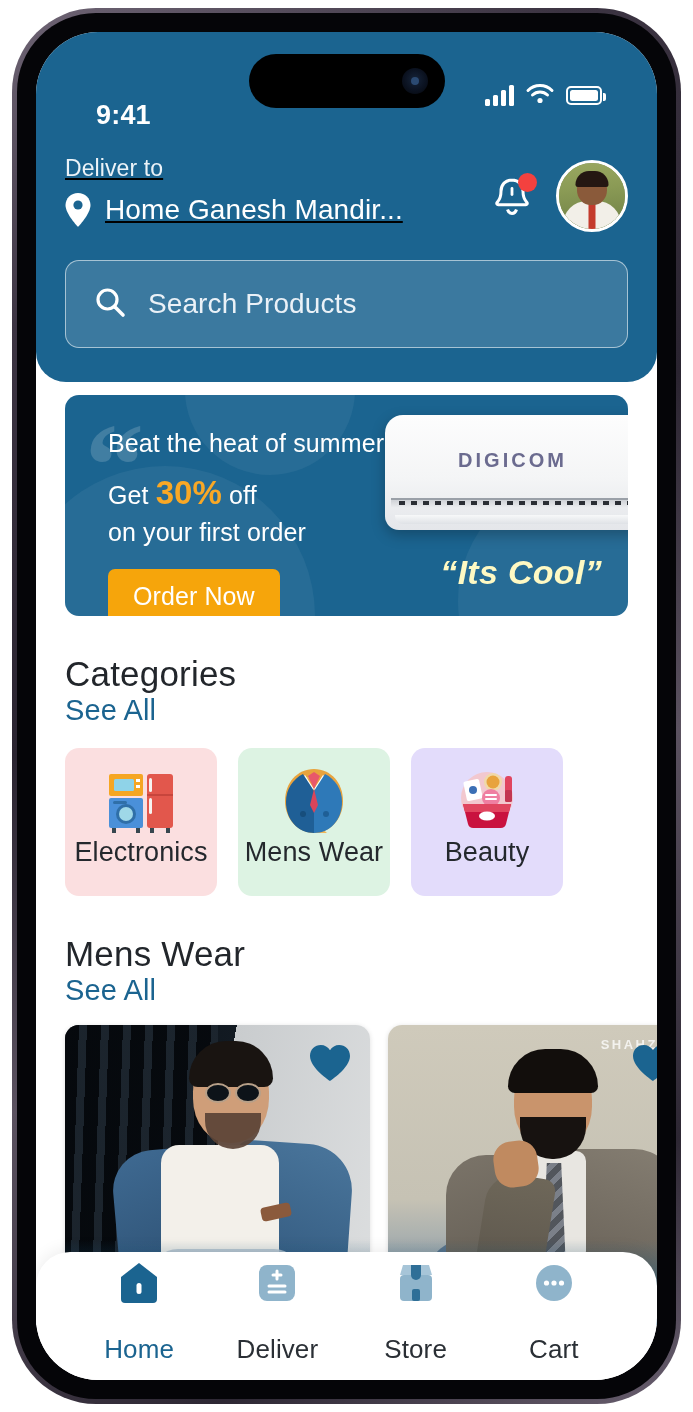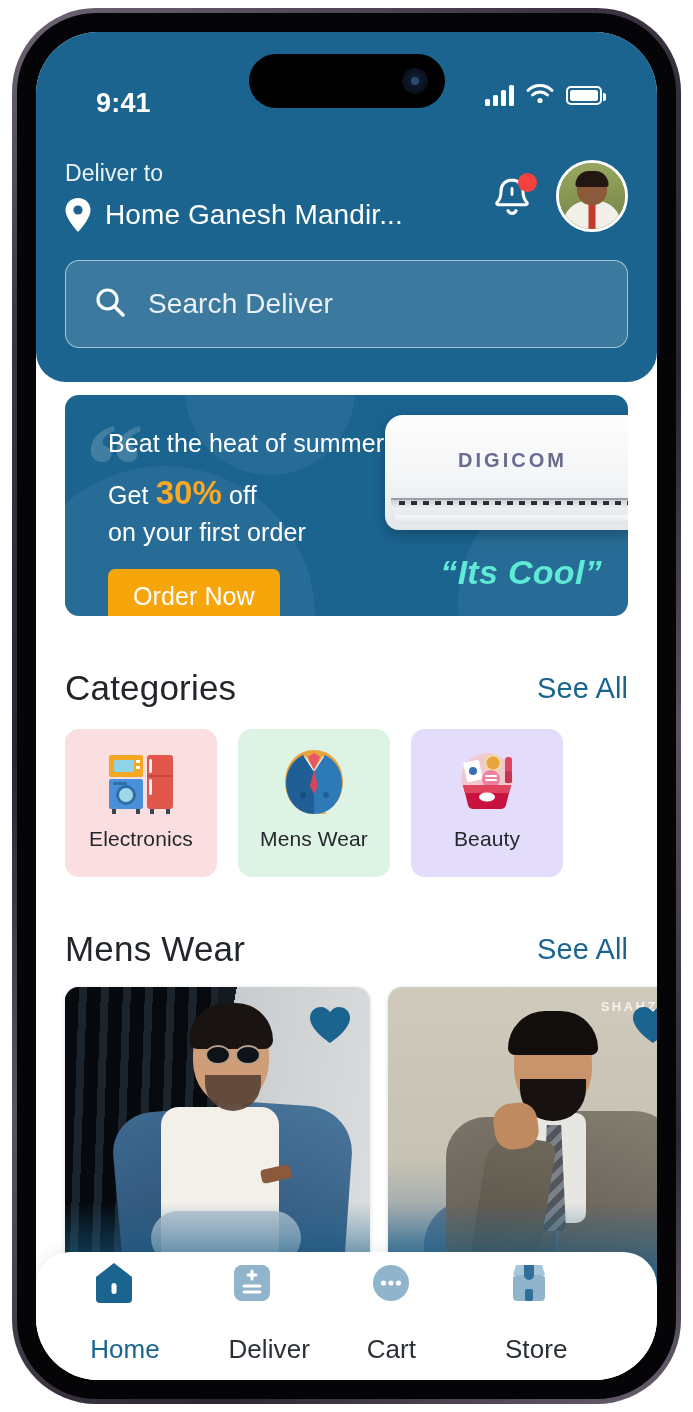--- a/index.html
+++ b/index.html
@@ -39,21 +39,21 @@
   .btn-voldn{  left:7px;  top:497px; width:8px; height:106px; }
   .btn-power{  right:7px; top:430px; width:8px; height:150px;
                background:linear-gradient(270deg,#4a4250,#9c93a4 35%,#5d5566 70%,#332d3c); }
 
   
   .statusbar{
     position:relative; height:92px; background:#1d6692;
     background:#1b6490;
   }
   .sb-time{
-    position:absolute; left:60px; top:56px;
+    position:absolute; left:60px; top:68px;
     font-size:27px; font-weight:600; color:#fff; letter-spacing:.2px;
   }
   .dynamic-island{
     position:absolute; left:50%; transform:translateX(-50%); top:22px;
     width:196px; height:54px; border-radius:27px; background:#000;
   }
   .di-cam{ position:absolute; right:17px; top:50%; transform:translateY(-50%);
            width:26px; height:26px; border-radius:50%;
            background:radial-gradient(circle at 50% 45%, #16243a 0%, #0b1220 55%, #05070c 100%); }
   .di-cam::after{ content:""; position:absolute; left:50%; top:50%; transform:translate(-50%,-50%);
@@ -71,21 +71,21 @@
   .batt i{ position:absolute; left:2px; top:2px; bottom:2px; right:2px; background:#fff; border-radius:2.5px; }
 
   
   .header{
     background:#1b6490;
     padding:24px 29px 34px 29px;
     border-bottom-left-radius:30px;
     border-bottom-right-radius:30px;
     position:relative;
   }
-  .hdr-top{ display:flex; align-items:flex-end; justify-content:space-between; }
+  .hdr-top{ display:flex; align-items:center; justify-content:space-between;text-decoration:underline; }
   .deliver-block{ padding-top:2px; }
   .deliver-label{ font-size:23px; color:#ecf3f8; font-weight:400; letter-spacing:.1px; }
   .addr-row{ display:flex; align-items:center; gap:14px; margin-top:11px; }
   .pin-icon{ width:26px; height:34px; position:relative; flex:0 0 auto; }
   .pin-icon svg{ display:block; }
   .addr-text{ font-size:28px; color:#fff; font-weight:500; letter-spacing:.1px; white-space:nowrap; }
   .hdr-actions{ display:flex; align-items:center; gap:22px; padding-top:12px; }
   .bell-wrap{ position:relative; width:44px; height:46px; }
   .bell-badge{ position:absolute; right:-3px; top:0px; width:19px; height:19px;
                border-radius:50%; background:#f3413f; }
@@ -151,40 +151,41 @@
     font-size:20px; font-weight:700; letter-spacing:3px; color:#6b6b8f; }
   .ac-vent{ position:absolute; left:6px; right:0; bottom:22px; height:10px;
     background:linear-gradient(180deg,#cfd2d6,#eceef0);
     border-top:2px solid #9aa0a8; }
   .ac-vent::after{ content:""; position:absolute; left:8px; right:8px; top:1px; height:4px;
     background:repeating-linear-gradient(90deg,#2b2f35 0 6px, transparent 6px 12px); }
   .ac-lip{ position:absolute; left:10px; right:0; bottom:6px; height:9px;
     background:linear-gradient(180deg,#f7f8f9,#dfe2e6); border-radius:0 0 8px 8px; }
   .bn-cool{
     position:absolute; right:26px; bottom:24px; z-index:3;
-    font-size:34px; font-weight:700; font-style:italic; color:#5eead4; letter-spacing:.3px;
+    font-size:34px; font-weight:700; font-style:italic; color:#fef9c3; letter-spacing:.3px;
   }
 
   
   .sec-head{
-    display:flex; align-items:center; justify-content:space-between;
-    padding:52px 29px 0 29px;
+    display:flex; align-items:flex-start; justify-content:space-between;
+    padding:38px 29px 0 29px;
+    flex-direction:column;
   }
   .sec-title{ font-size:35px; color:#22262b; font-weight:400; letter-spacing:.2px; }
   .sec-link{ font-size:29px; color:#1b6490; font-weight:400; cursor:pointer; letter-spacing:.1px; }
 
   
   .cat-row{ display:flex; gap:21px; padding:21px 0 0 29px; overflow:hidden; }
   .cat-card{
     flex:0 0 auto; width:152px; height:148px; border-radius:14px;
     display:flex; flex-direction:column; align-items:center; justify-content:flex-start;
     padding-top:17px; cursor:pointer;
   }
   .cat-ico{ height:72px; display:flex; align-items:center; justify-content:center; }
-  .cat-label{ font-size:21px; color:#24282d; margin-top:9px; white-space:nowrap; letter-spacing:.1px; }
+  .cat-label{ font-size:27px; color:#24282d; white-space:nowrap; letter-spacing:.1px; }
 
   
   .prod-row{ display:flex; gap:18px; padding:18px 0 0 29px; overflow:hidden; }
   .prod-card{
     flex:0 0 auto; width:305px; height:300px; border-radius:14px;
     position:relative; overflow:hidden; cursor:pointer;
     box-shadow:0 1px 5px rgba(0,0,0,.13);
   }
   .heart{ position:absolute; right:18px; top:18px; z-index:4; cursor:pointer; }
   .p-fade{ position:absolute; left:0; right:0; bottom:0; height:85px;
@@ -249,21 +250,21 @@
 
   
   .bottomnav{
     position:absolute; left:0; right:0; bottom:0; height:128px;
     background:#ffffff;
     border-top-left-radius:34px; border-top-right-radius:34px;
     display:flex; align-items:center; justify-content:space-around;
     padding:0 34px 12px 34px;
     box-shadow:0 -3px 16px rgba(0,0,0,.07);
   }
-  .nav-item{ display:flex; flex-direction:column; align-items:flex-start; gap:24px;
+  .nav-item{ display:flex; flex-direction:column; align-items:center; gap:24px;
              cursor:pointer; min-width:98px; }
   .nav-ico{ height:54px; display:flex; align-items:center; justify-content:center; }
   .nav-label{ font-size:26px; color:#2a2f35; letter-spacing:.1px; }
   .nav-item.active .nav-label{ color:#1b6490; }
 </style>
 </head>
 <body>
 
 <div id="stage">
 
@@ -339,21 +340,21 @@
         </div>
       </div>
 
       <div class="searchbar">
         <span>
           <svg width="32" height="32" viewBox="0 0 32 32">
               <circle cx="13.5" cy="13.5" r="9.5" fill="none" stroke="#fff" stroke-width="3.2"></circle>
               <path d="M21 21l8 8" stroke="#fff" stroke-width="3.6" stroke-linecap="round"></path>
             </svg>
         </span>
-        <span class="search-ph">Search Deliver</span>
+        <span class="search-ph">Search Products</span>
       </div>
     </div>
 
     <div class="content">
 
       <div class="banner-wrap">
         <div class="banner">
           <span class="bn-blob b1"></span>
             <span class="bn-blob b2"></span>
             <span class="bn-blob b3"></span>
@@ -517,36 +518,36 @@
             <path d="M24 12v8M20 16h8" stroke="#fff" stroke-width="3" stroke-linecap="round"></path>
             <path d="M16 27h16M16 33h16" stroke="#fff" stroke-width="3" stroke-linecap="round"></path>
             </svg>
         </span>
         <span class="nav-label">Deliver</span>
       </div>
 
       <div class="nav-item">
         <span class="nav-ico">
           <svg width="48" height="48" viewBox="0 0 48 48">
+              <rect x="8" y="16" width="32" height="26" rx="4" fill="#8fb4cb"></rect>
+            <path d="M8 16l3-10h26l3 10H8z" fill="#a7c5d8"></path>
+            <path d="M19 6h10v10a5 5 0 0 1-10 0V6z" fill="#2f6f97"></path>
+            <rect x="20" y="30" width="8" height="12" rx="2" fill="#2f6f97"></rect>
+            </svg>
+        </span>
+        <span class="nav-label">Store</span>
+      </div>
+
+      <div class="nav-item">
+        <span class="nav-ico">
+          <svg width="48" height="48" viewBox="0 0 48 48">
               <circle cx="24" cy="24" r="18" fill="#8fb4cb"></circle>
             <circle cx="16.5" cy="24" r="2.6" fill="#fff"></circle>
               <circle cx="24" cy="24" r="2.6" fill="#fff"></circle>
               <circle cx="31.5" cy="24" r="2.6" fill="#fff"></circle>
             </svg>
         </span>
         <span class="nav-label">Cart</span>
       </div>
-
-      <div class="nav-item">
-        <span class="nav-ico">
-          <svg width="48" height="48" viewBox="0 0 48 48">
-              <rect x="8" y="16" width="32" height="26" rx="4" fill="#8fb4cb"></rect>
-            <path d="M8 16l3-10h26l3 10H8z" fill="#a7c5d8"></path>
-            <path d="M19 6h10v10a5 5 0 0 1-10 0V6z" fill="#2f6f97"></path>
-            <rect x="20" y="30" width="8" height="12" rx="2" fill="#2f6f97"></rect>
-            </svg>
-        </span>
-        <span class="nav-label">Store</span>
-      </div>
     </div>
 
   </div>
 </div>
 
 </body></html>

